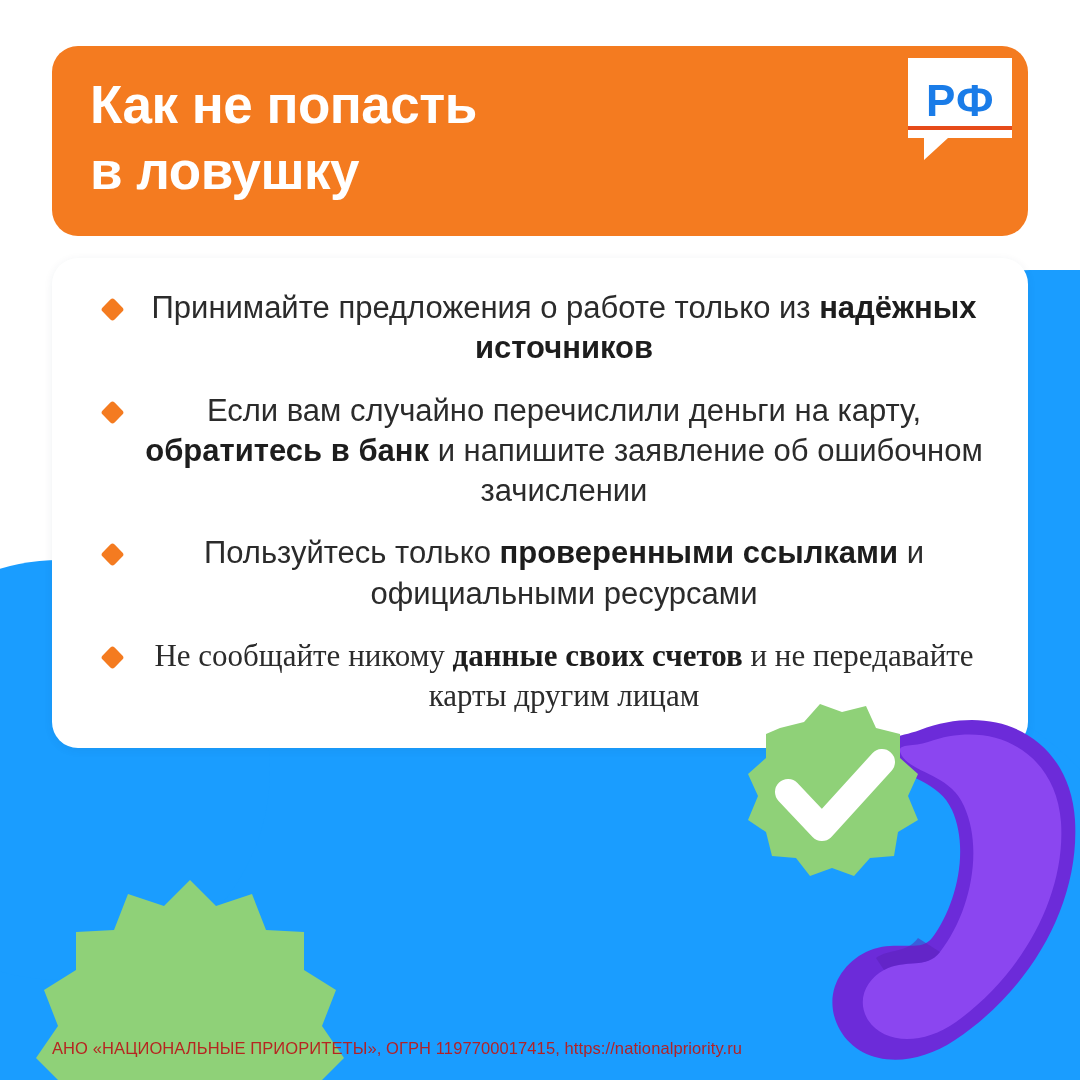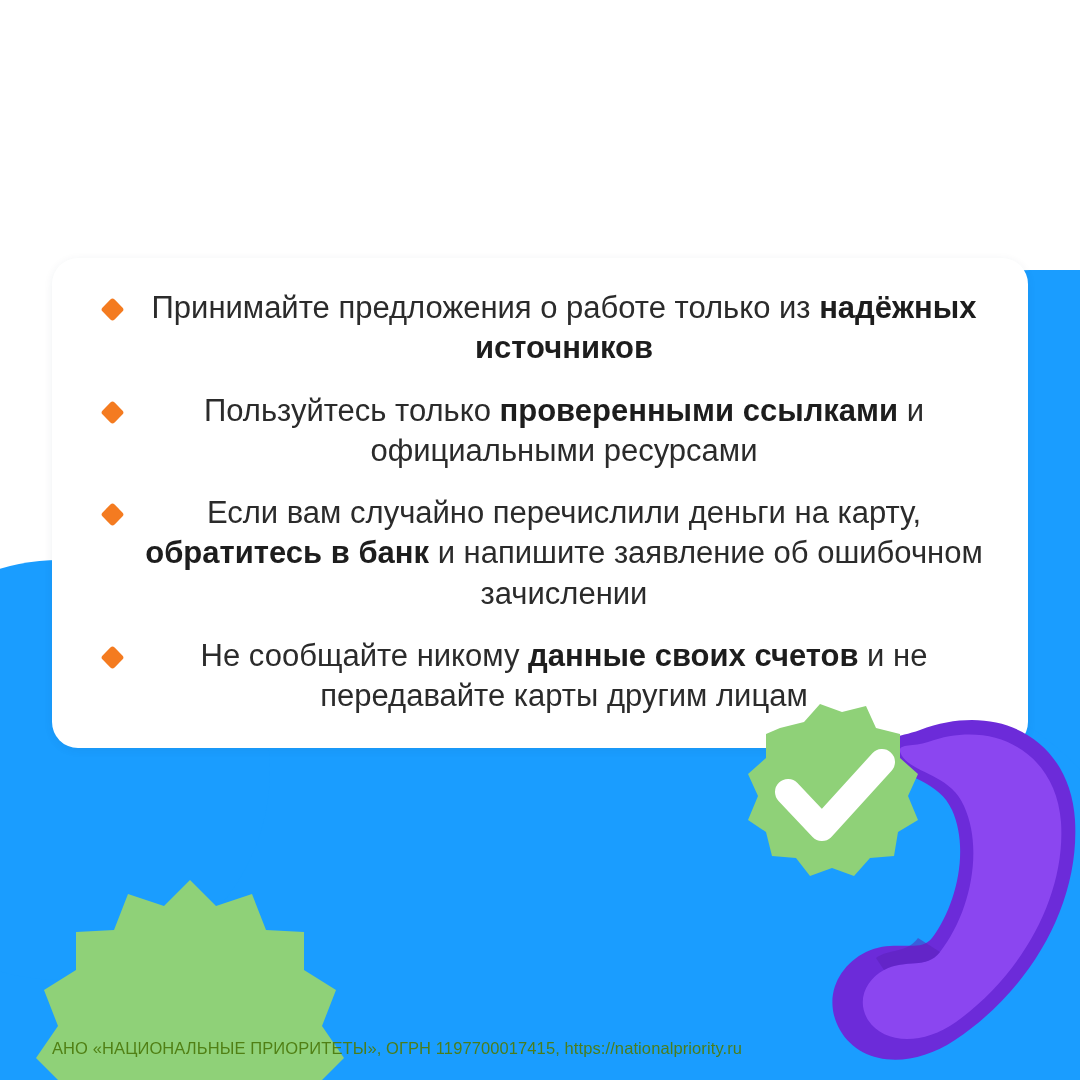--- a/index.html
+++ b/index.html
@@ -113,21 +113,21 @@
   }
   ul.tips li {
     position: relative;
     padding-left: 48px;
     margin-bottom: 22px;
     color: #2b2b2b;
     font-size: 31px;
     line-height: 1.30;
     text-align: center;
   }
-  ul.tips li:last-child { margin-bottom: 0; }
+  ul.tips li:last-child { margin-bottom: 0; font-family: Liberation Serif, serif; }
 
   .bullet {
     position: absolute;
     left: 8px;
     top: 13px;
     width: 17px;
     height: 17px;
     background: #f47b20;
     transform: rotate(45deg);
     border-radius: 3px;
@@ -144,53 +144,69 @@
     bottom: -10px;
     width: 420px;
     height: 420px;
   }
 
   
   .footer {
     position: absolute;
     left: 52px;
     bottom: 22px;
-    color: #4d7c0f;
+    color: #b91c1c;
     font-size: 16.5px;
     letter-spacing: 0.1px;
     opacity: 0.95;
   }
 </style>
 </head>
 <body>
 
 <div id="poster">
 
   <div class="bg-blue-right"></div>
   <div class="bg-blue-bottom"></div>
   <div class="bg-blue-left"></div>
 
   <svg class="bg-green-blob" viewBox="0 0 340 320">
     <polygon fill="#8fd178" points="170,0 196,26 232,14 246,50 284,52 284,90 316,110 302,146 324,178 298,204 308,242 270,252 262,290 224,286 200,316 170,298 140,316 116,286 78,290 70,252 32,242 42,204 16,178 38,146 24,110 56,90 56,52 94,50 108,14 144,26"></polygon>
   </svg>
 
+  <div class="header-card">
+    <div class="header-title">Как не попасть
+в ловушку</div>
+
+    <svg class="rf-logo" viewBox="0 0 112 112">
+      <path d="M4,4 H108 V84 H44 L20,106 V84 H4 Z" fill="#ffffff"></path>
+      <path d="M4,4 H108 V14 H4 Z" fill="#ffffff"></path>
+      <g fill="#1a7ce8" font-family="Liberation Sans, sans-serif" font-weight="bold" font-size="44">
+        <text x="22" y="62">Р</text>
+        <text x="52" y="62">Ф</text>
+      </g>
+      <rect x="4" y="74" width="104" height="10" fill="#ffffff"></rect>
+      <rect x="4" y="72" width="104" height="4" fill="#e64a19"></rect>
+      <rect x="4" y="76" width="104" height="8" fill="#ffffff"></rect>
+    </svg>
+  </div>
 
   <div class="content-card">
     <ul class="tips">
       <li>
         <span class="bullet"></span>
         <span class="tip-text"><span>Принимайте предложения о работе только из </span><b>надёжных источников</b></span>
       </li>
       <li>
         <span class="bullet"></span>
+        <span class="tip-text"><span>Если вам случайно перечислили деньги на карту, </span><b>обратитесь в банк</b><span> и напишите заявление об ошибочном зачислении</span></span>
+      </li>
+      <li>
+        <span class="bullet"></span>
         <span class="tip-text"><span>Пользуйтесь только </span><b>проверенными ссылками</b><span> и официальными ресурсами</span></span>
-      </li>
-      <li>
-        <span class="bullet"></span>
-        <span class="tip-text"><span>Если вам случайно перечислили деньги на карту, </span><b>обратитесь в банк</b><span> и напишите заявление об ошибочном зачислении</span></span>
       </li>
       <li>
         <span class="bullet"></span>
         <span class="tip-text"><span>Не сообщайте никому </span><b>данные своих счетов</b><span> и не передавайте карты другим лицам</span></span>
       </li>
     </ul>
   </div>
 
   <svg class="illustration" viewBox="0 0 420 420">
 

